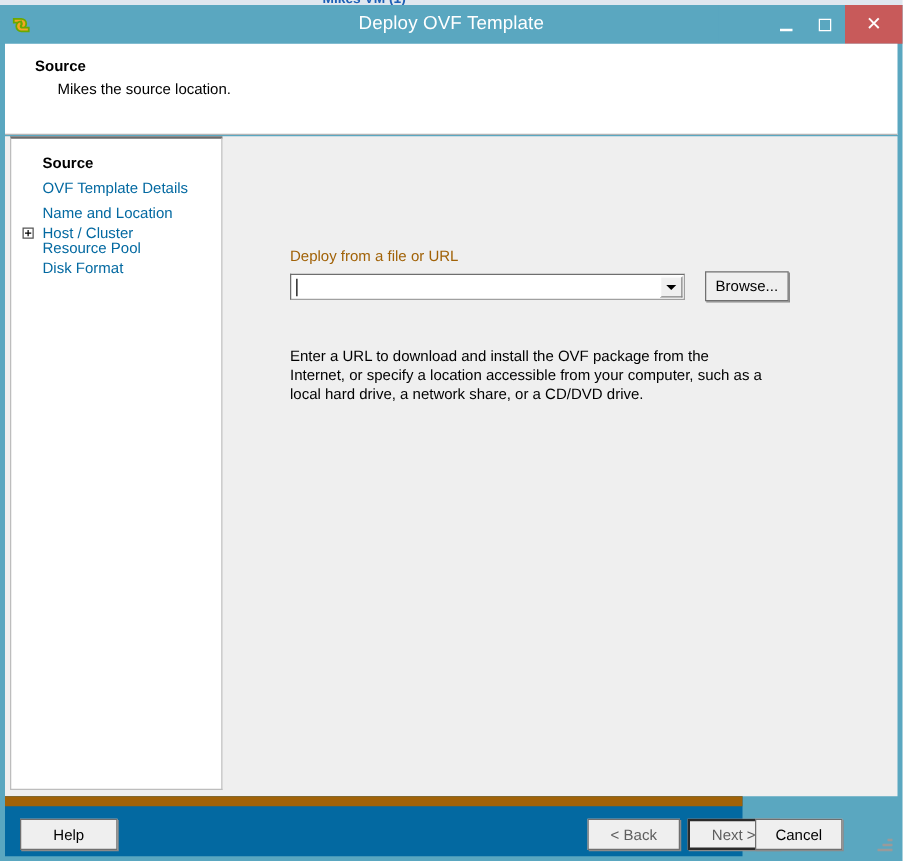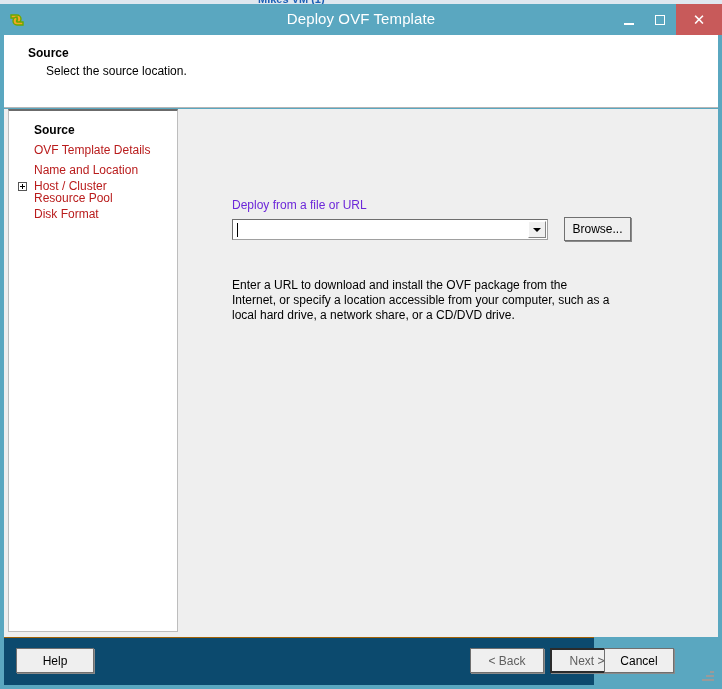--- a/index.html
+++ b/index.html
@@ -153,21 +153,21 @@
     position: absolute;
     left: 0;
     width: 168px;
     height: 16px;
     font-size: 12px;
     white-space: nowrap;
   }
   .nav-label {
     position: absolute;
     left: 25px; top: 0;
-    color: #b91c1c;
+    color: #0369a1;
   }
   .nav-item.current .nav-label {
     color: #000000;
     font-weight: bold;
   }
   .nav-expander {
     position: absolute;
     left: 9px; top: 3px;
     width: 9px; height: 9px;
     border: 1px solid #555555;
@@ -193,21 +193,21 @@
   .content {
     position: absolute;
     left: 176px; top: 0;
     width: 538px;
     height: 528px;
   }
   .field-label {
     position: absolute;
     left: 52px; top: 89px;
     font-size: 12px;
-    color: #6d28d9;
+    color: #a16207;
     white-space: nowrap;
   }
 
   
   .combo {
     position: absolute;
     left: 52px; top: 110px;
     width: 316px;
     height: 21px;
     background: #ffffff;
@@ -279,22 +279,22 @@
     color: #000000;
     margin-top: 27px;
   }
 
   
   .footer {
     position: absolute;
     left: 4px; top: 633px;
     width: 590px;
     height: 48px;
-    background: #0c4a6e;
-    border-top: 1px solid #a16207;
+    background: #0369a1;
+    border-top: 8px solid #a16207;
     box-sizing: border-box;
   }
   .dlg-btn {
     position: absolute;
     top: 10px;
     height: 25px;
     background: #efefef;
     border: 1px solid #6f6f6f;
     box-shadow: 1px 1px 0 #8a8a8a;
     font-family: "Liberation Sans", sans-serif;
@@ -344,21 +344,21 @@
     <button class="winbtn btn-max">
       <span class="glyph-max"></span>
     </button>
     <button class="winbtn btn-close">
       <span class="glyph-close">✕</span>
     </button>
   </div>
 
   <div class="header">
     <div class="header-title">Source</div>
-    <div class="header-sub">Select the source location.</div>
+    <div class="header-sub">Mikes the source location.</div>
   </div>
 
   <div class="body-area">
 
     <div class="navpanel">
       <div class="nav-item current" style="top:12px;">
         <span class="nav-label">Source</span>
       </div>
       <div class="nav-item" style="top:32px;">
         <span class="nav-label">OVF Template Details</span>

